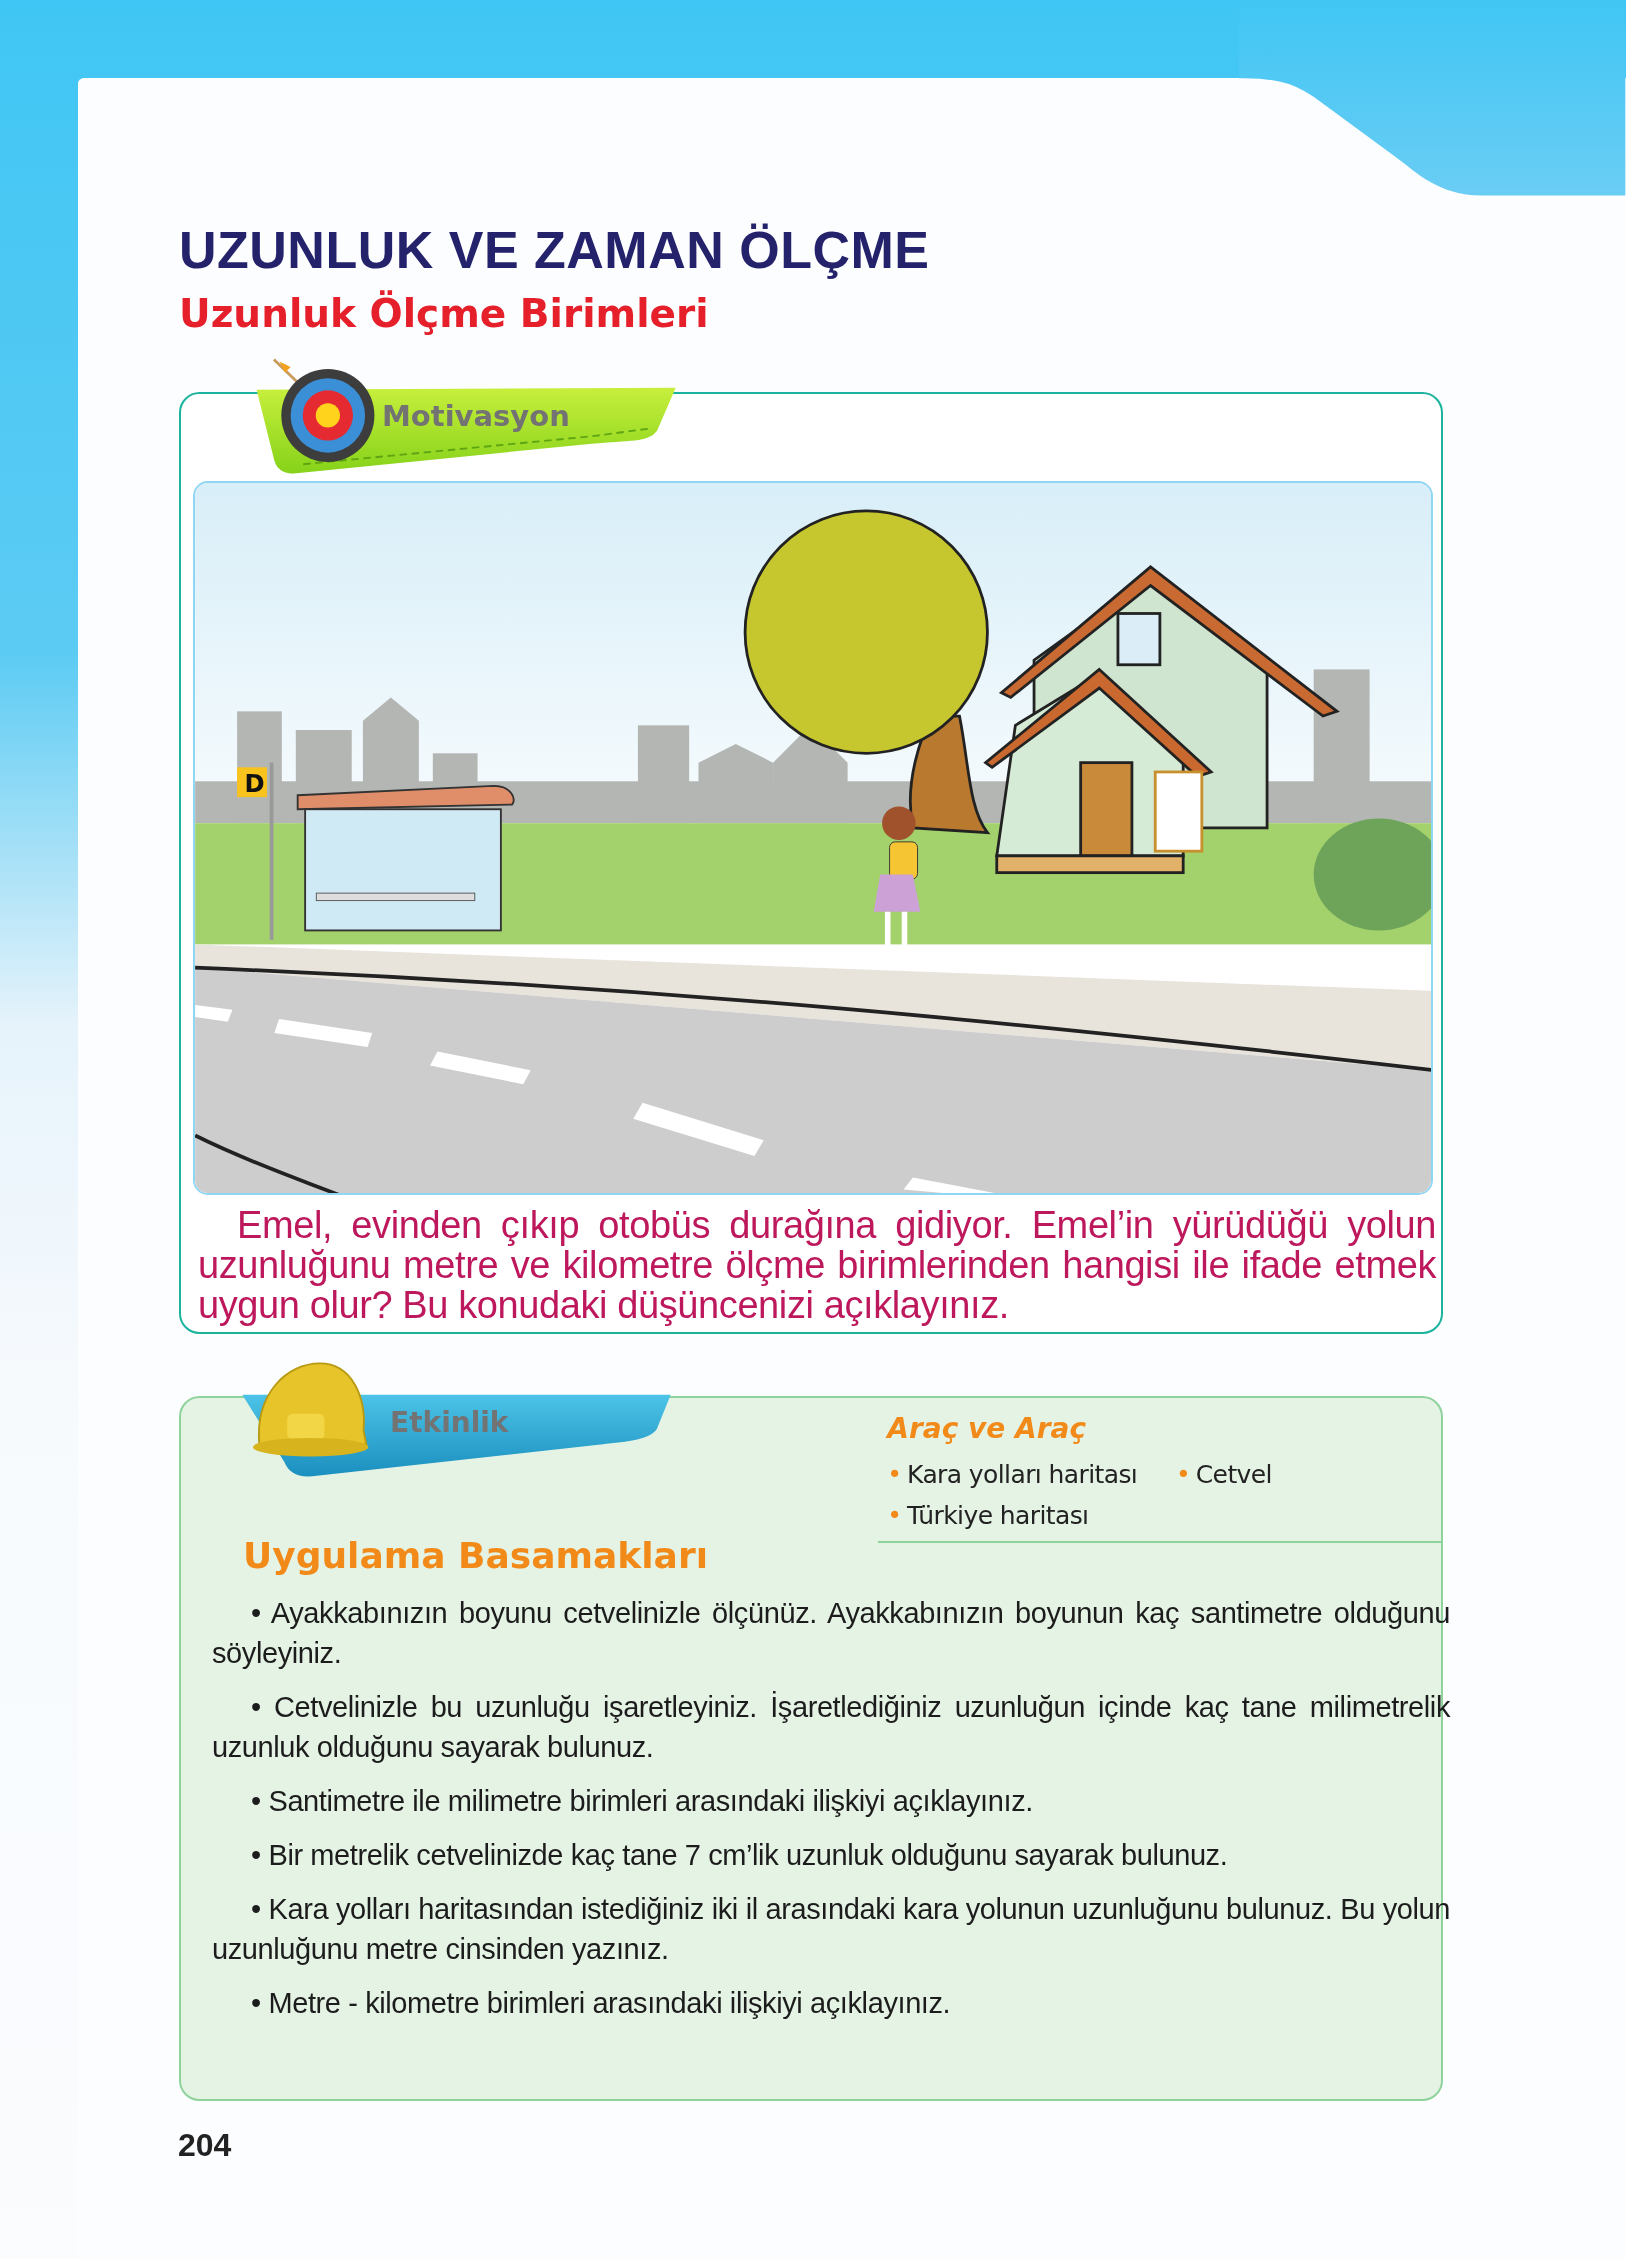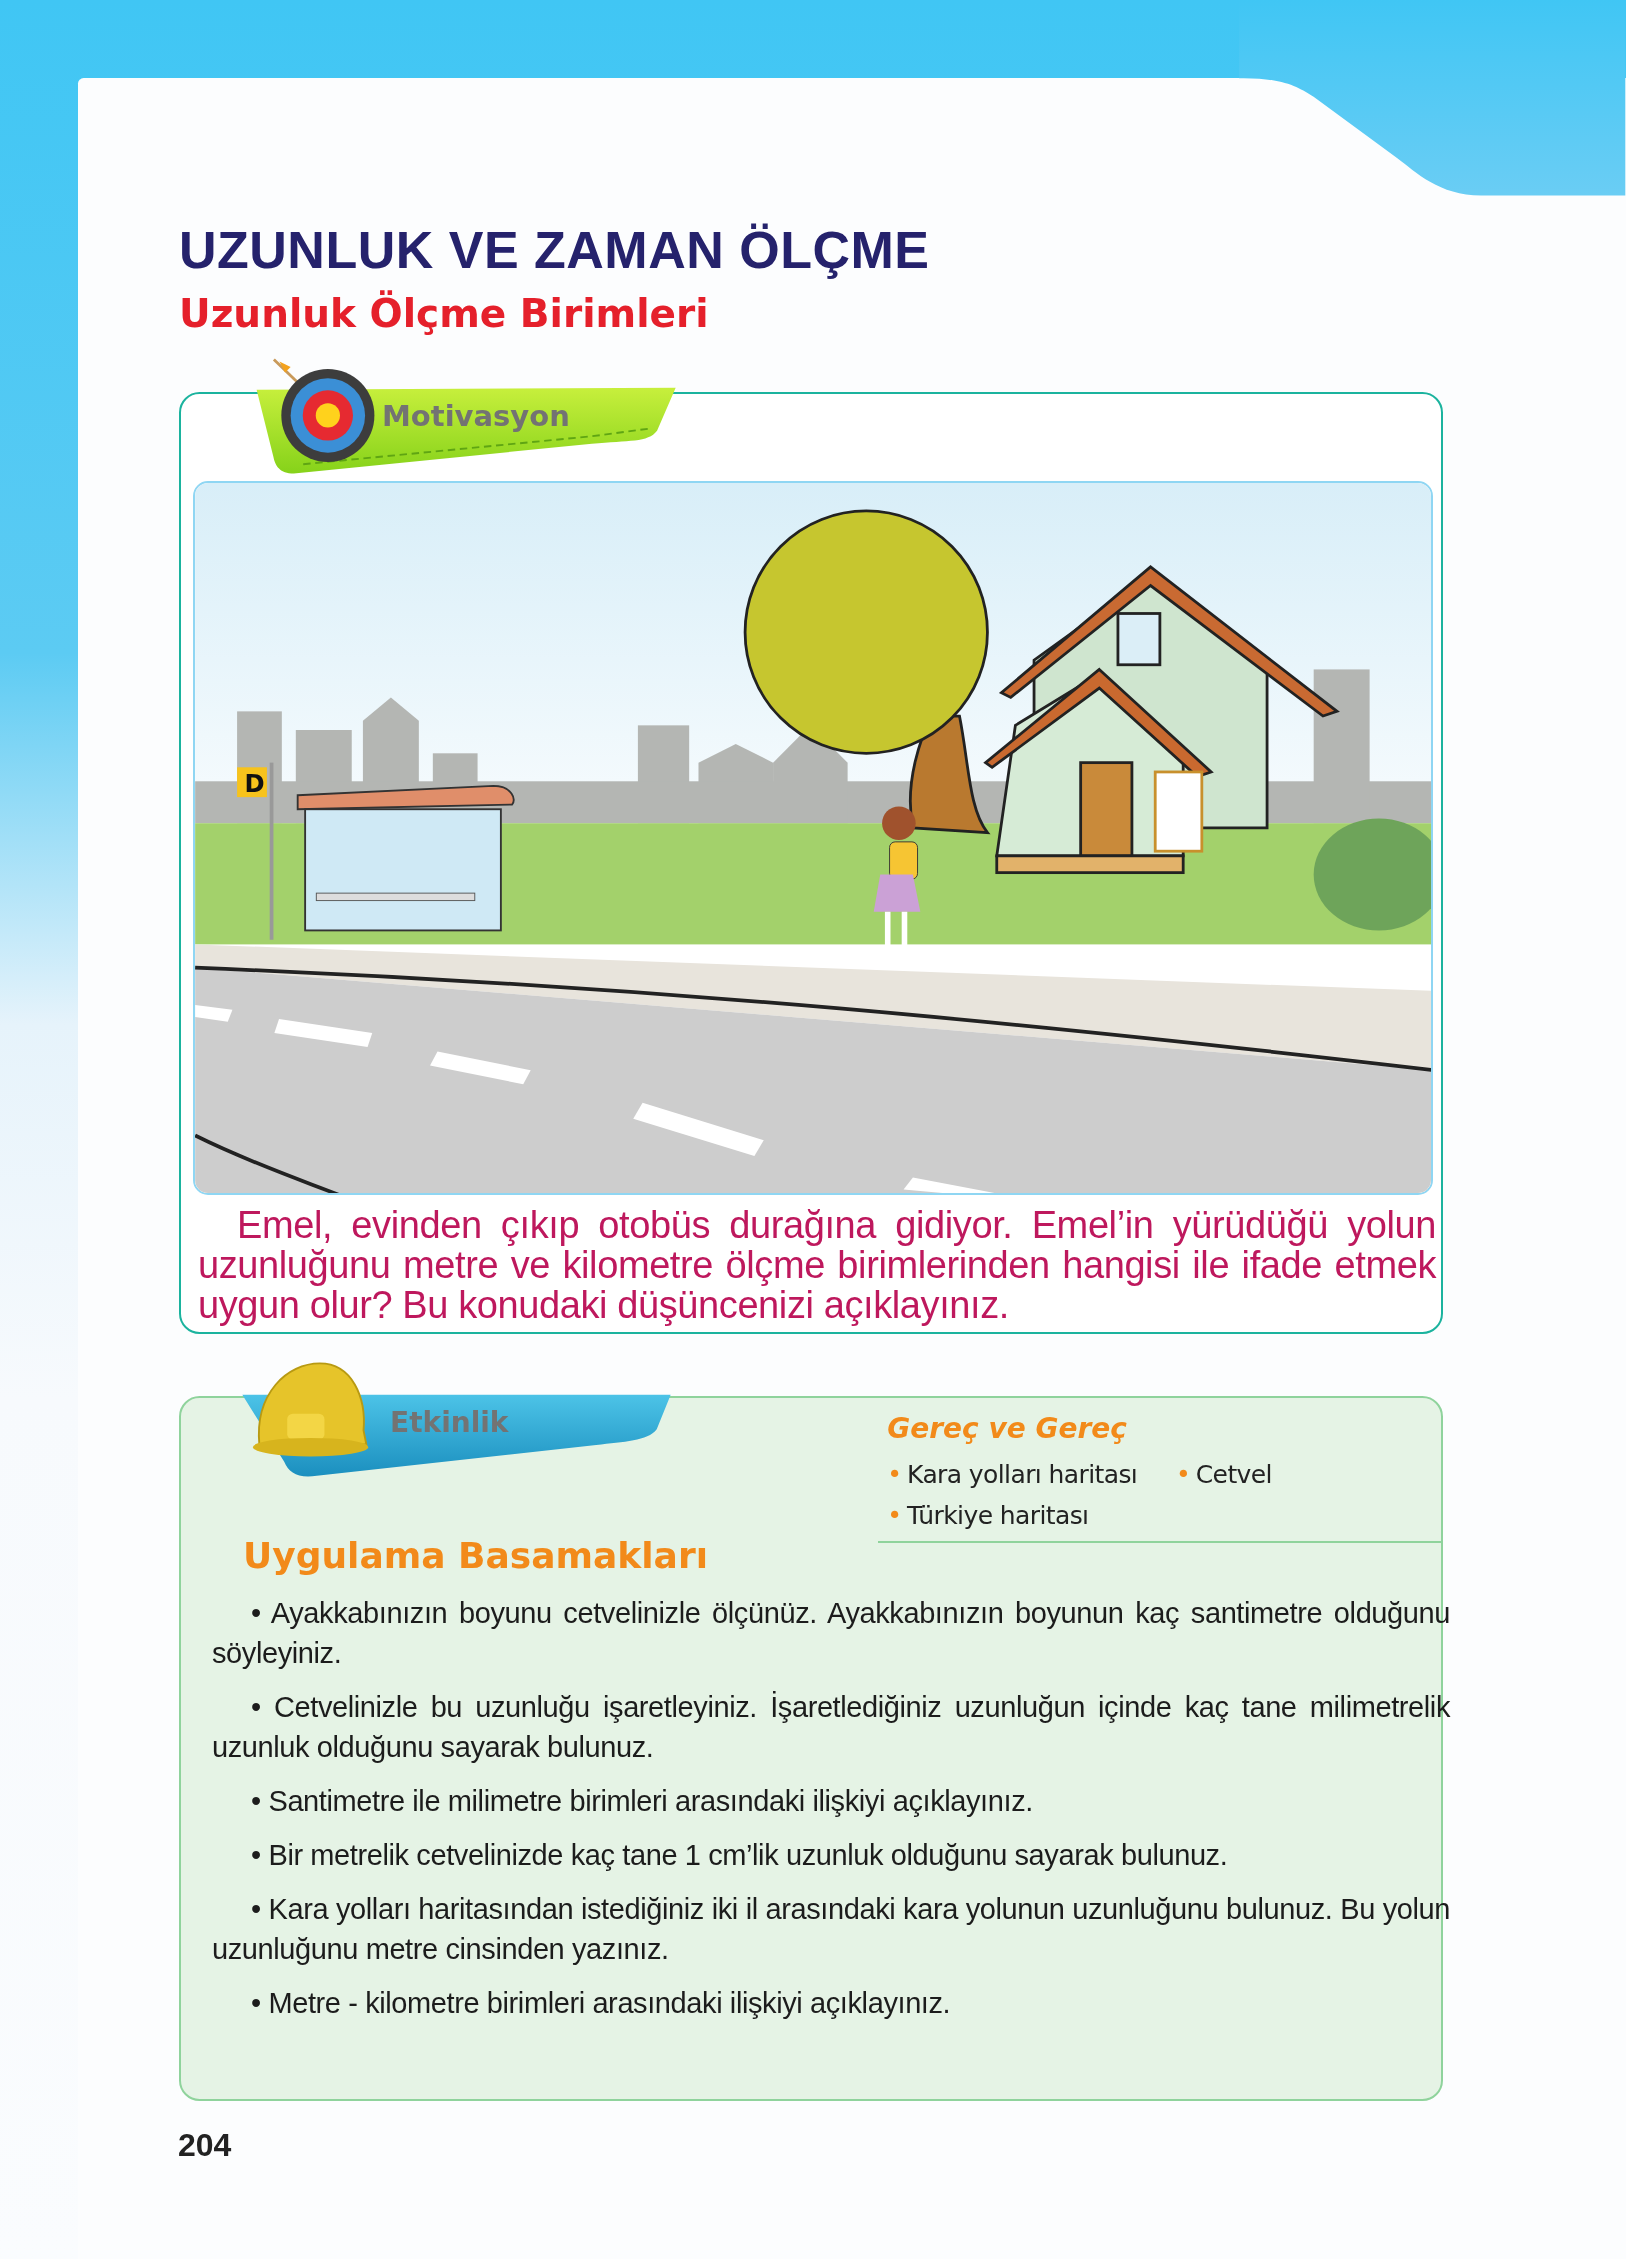--- a/index.html
+++ b/index.html
@@ -202,32 +202,32 @@
     <path d="M10 8 L470 8 L455 45 C445 58 420 58 390 62 L90 95 C70 98 60 92 55 80 Z" fill="url(#gb)"></path>
   </svg>
   <svg class="ribbon" style="left:250px;top:1356px" width="121" height="107" viewBox="0 0 130 115">
     <path d="M10 95 C5 40 40 8 75 8 C110 8 125 45 122 80 L125 95 Z" fill="#e6c42a" stroke="#b89a12" stroke-width="2"></path>
     <rect x="40" y="62" width="40" height="28" rx="6" fill="#f3d645"></rect>
     <ellipse cx="65" cy="98" rx="62" ry="10" fill="#d7b41d"></ellipse>
   </svg>
   <span class="ribbon-label" style="left:390px;top:1406px;font-size:28px">Etkinlik</span>
 
   <div class="tools">
-    <h3 class="tools-title">Gereç ve Gereç</h3>
+    <h3 class="tools-title">Araç ve Araç</h3>
     <span class="tool-item" style="left:9.3px;top:54px"><span class="tool-dot">•</span><span>Kara yolları haritası</span></span>
     <span class="tool-item" style="left:298px;top:54px"><span class="tool-dot">•</span><span>Cetvel</span></span>
     <span class="tool-item" style="left:9.3px;top:95px"><span class="tool-dot">•</span><span>Türkiye haritası</span></span>
   </div>
 
   <h3 class="steps-title">Uygulama Basamakları</h3>
 
   <ul class="steps">
     <li><span class="indent" style="width:39px"></span><span>•</span> <span>Ayakkabınızın boyunu cetvelinizle ölçünüz. Ayakkabınızın boyunun kaç santimetre olduğunu söyleyiniz.</span></li>
     <li><span class="indent" style="width:39px"></span><span>•</span> <span>Cetvelinizle bu uzunluğu işaretleyiniz. İşaretlediğiniz uzunluğun içinde kaç tane milimetrelik uzunluk olduğunu sayarak bulunuz.</span></li>
     <li><span class="indent" style="width:39px"></span><span>•</span> <span>Santimetre ile milimetre birimleri arasındaki ilişkiyi açıklayınız.</span></li>
-    <li><span class="indent" style="width:39px"></span><span>•</span> <span>Bir metrelik cetvelinizde kaç tane 1 cm’lik uzunluk olduğunu sayarak bulunuz.</span></li>
+    <li><span class="indent" style="width:39px"></span><span>•</span> <span>Bir metrelik cetvelinizde kaç tane 7 cm’lik uzunluk olduğunu sayarak bulunuz.</span></li>
     <li><span class="indent" style="width:39px"></span><span>•</span> <span>Kara yolları haritasından istediğiniz iki il arasındaki kara yolunun uzunluğunu bulunuz. Bu yolun uzunluğunu metre cinsinden yazınız.</span></li>
     <li><span class="indent" style="width:39px"></span><span>•</span> <span>Metre - kilometre birimleri arasındaki ilişkiyi açıklayınız.</span></li>
   </ul>
 </section>
 
 <p class="page-num">204</p>
 
 
 </body></html>

